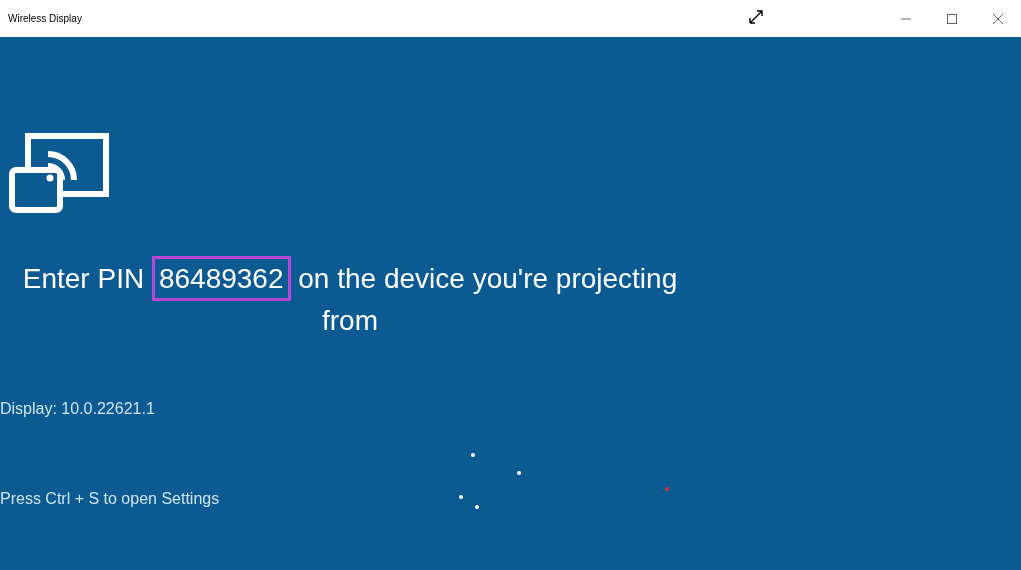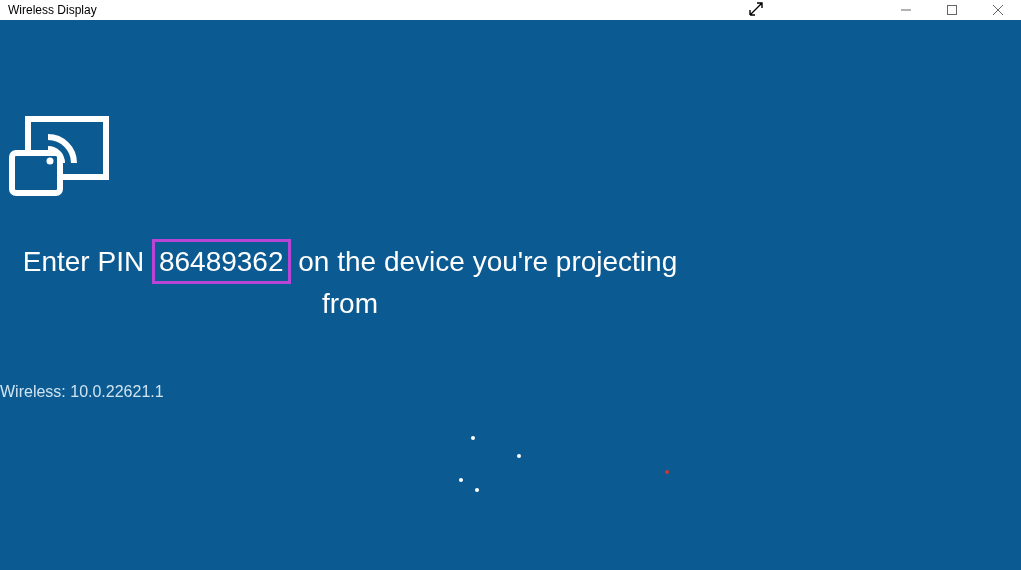--- a/index.html
+++ b/index.html
@@ -8,27 +8,27 @@
       box-sizing: border-box;
     }
     body {
       font-family: "Segoe UI", -apple-system, BlinkMacSystemFont, sans-serif;
       width: 1021px;
       height: 570px;
       overflow: hidden;
       background: #fff;
     }
     .titlebar {
-      height: 20px;
+      height: 37px;
       background: #fff;
       display: flex;
       align-items: center;
       justify-content: space-between;
       padding: 0 0 0 8px;
-      font-size: 12px;
+      font-size: 10px;
       color: #000;
       gap: 40px;
     }
     .titlebar-left {
       display: flex;
       align-items: center;
     }
     .titlebar-right {
       display: flex;
       align-items: center;
@@ -164,24 +164,25 @@
       <path d="M 48 22 A 26 26 0 0 1 74 48" stroke="#fff" stroke-width="6" fill="none"></path>
       <path d="M 48 34 A 14 14 0 0 1 62 48" stroke="#fff" stroke-width="6" fill="none"></path>
       <circle cx="50" cy="46" r="3.5" fill="#fff"></circle>
     </svg>
   </div>
 
   <div class="pin-message">
     <span>Enter PIN </span><span class="pin-highlight">86489362</span><span> on the device you're projecting from</span>
   </div>
 
-  <div class="version">Wireless: 10.0.22621.1</div>
+  <div class="version">Display: 10.0.22621.1</div>
 
   <div class="spinner">
     <div class="dot d1"></div>
     <div class="dot d2"></div>
     <div class="dot d3"></div>
     <div class="dot d4"></div>
   </div>
 
   <div class="red-dot"></div>
 
+  <div class="settings-hint">Press Ctrl + S to open Settings</div>
 </div>
 
 </body></html>

